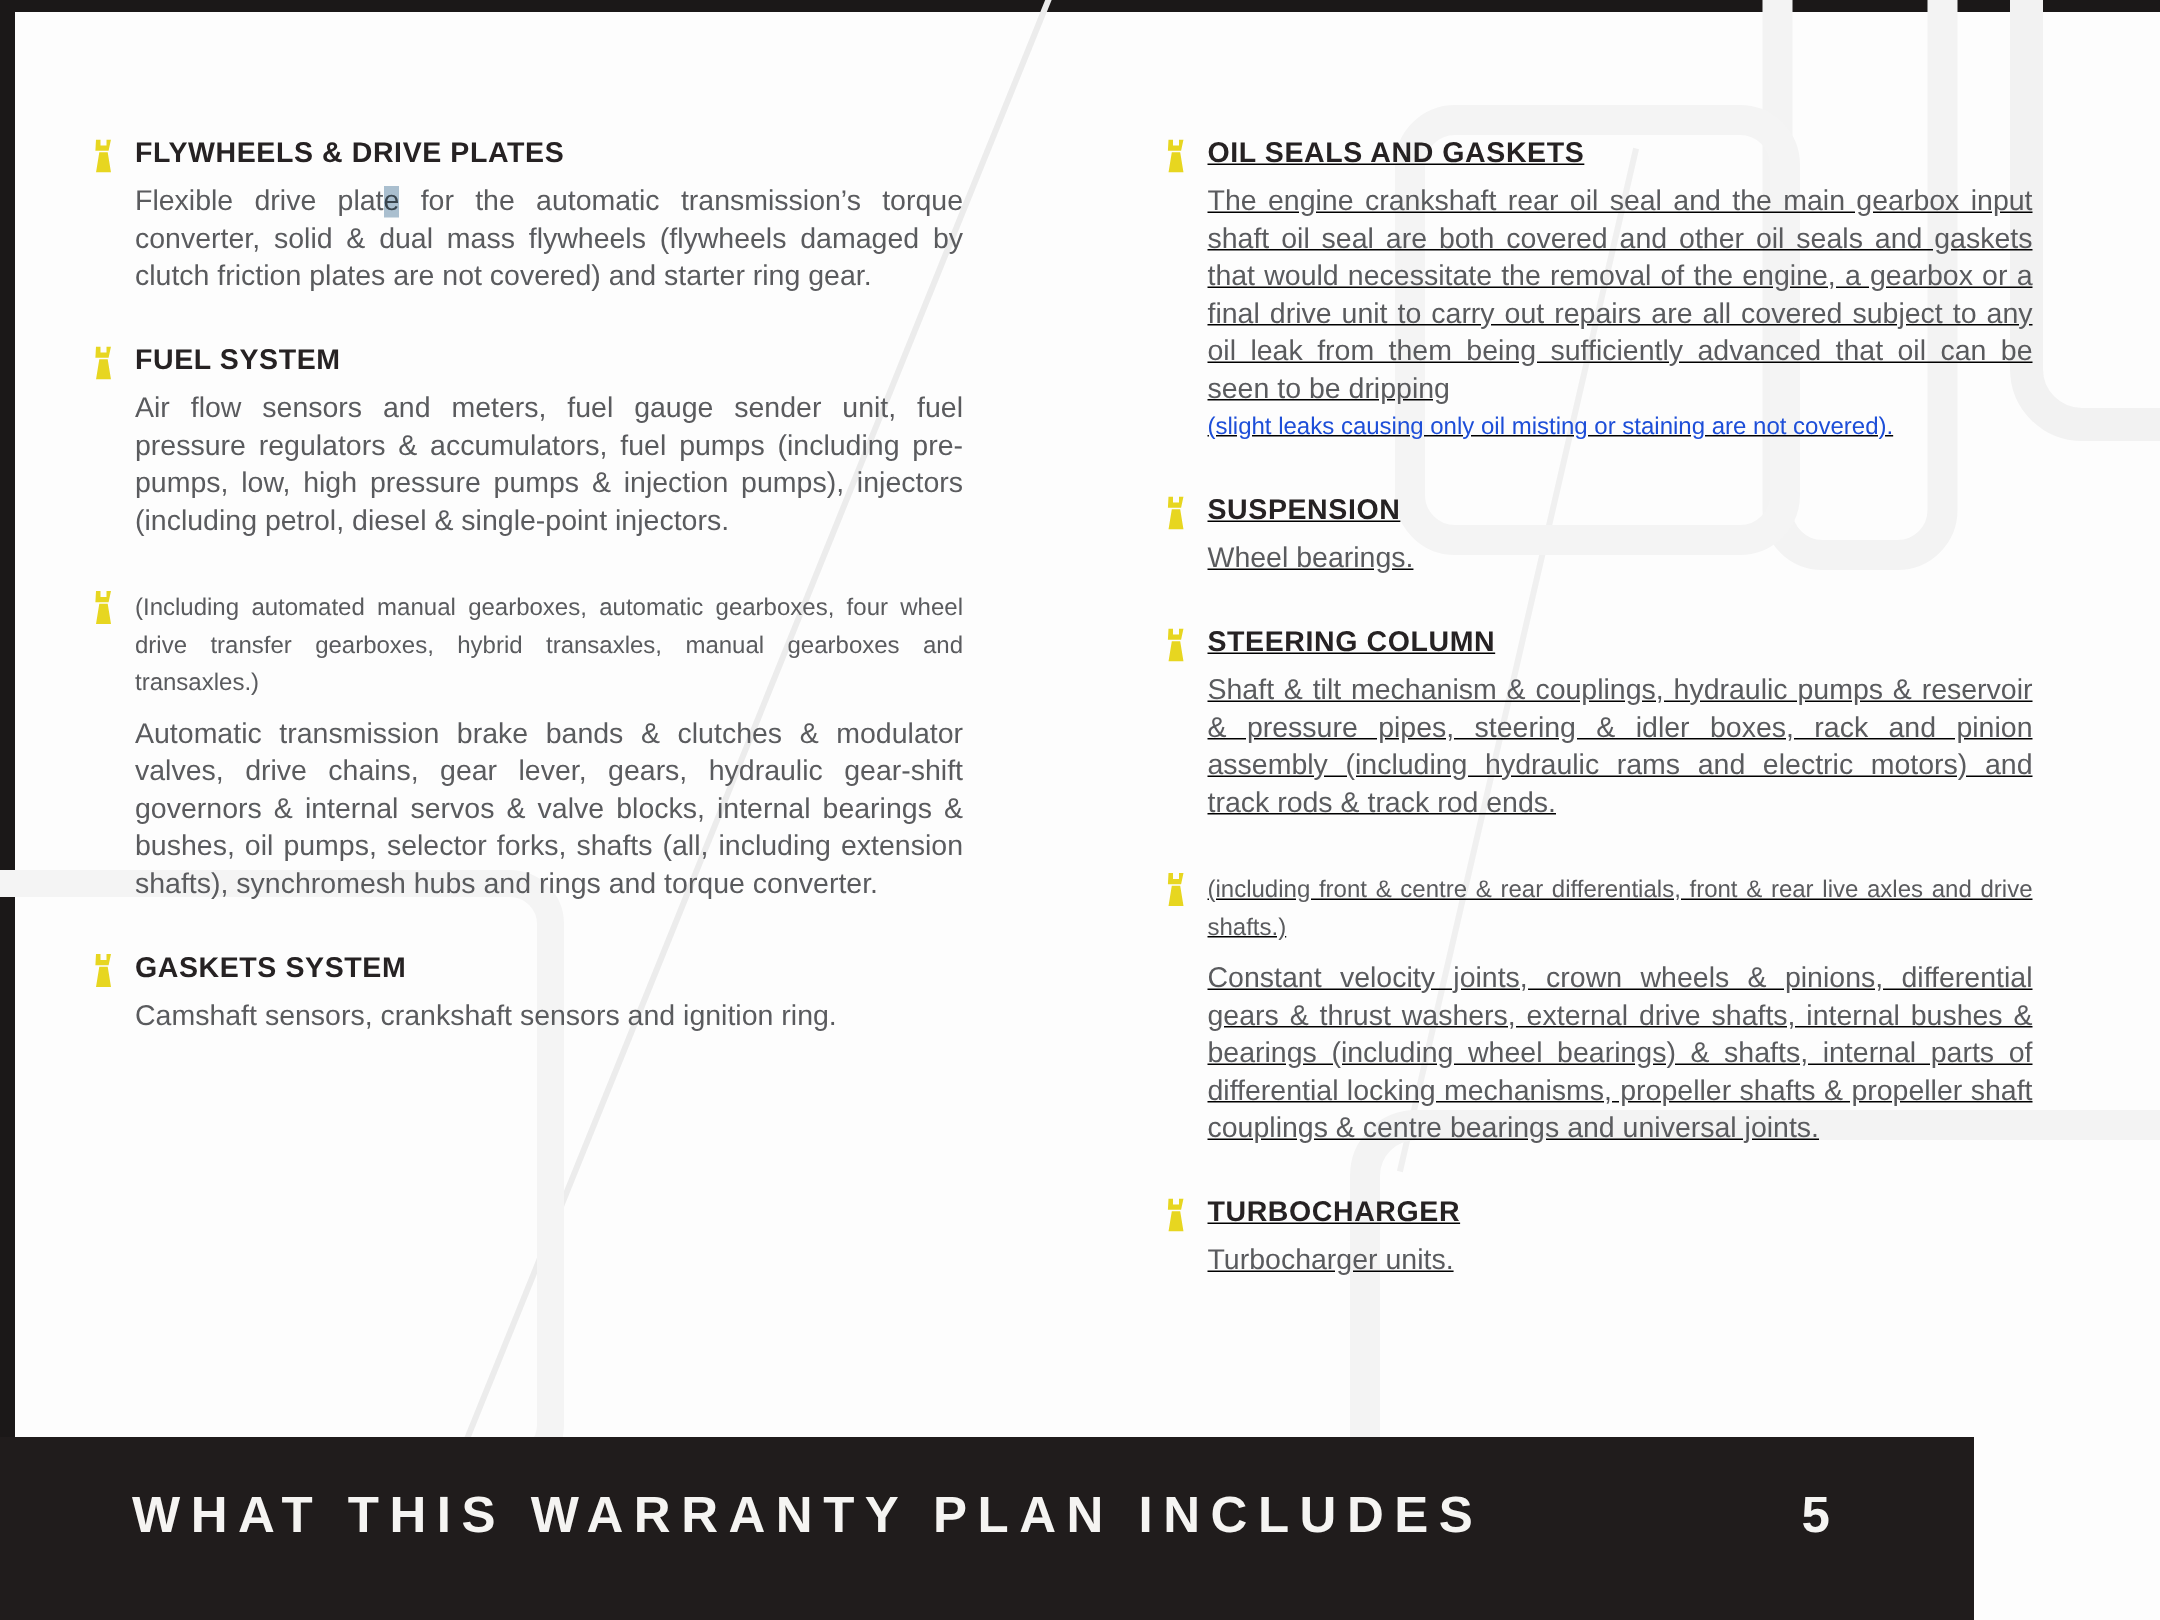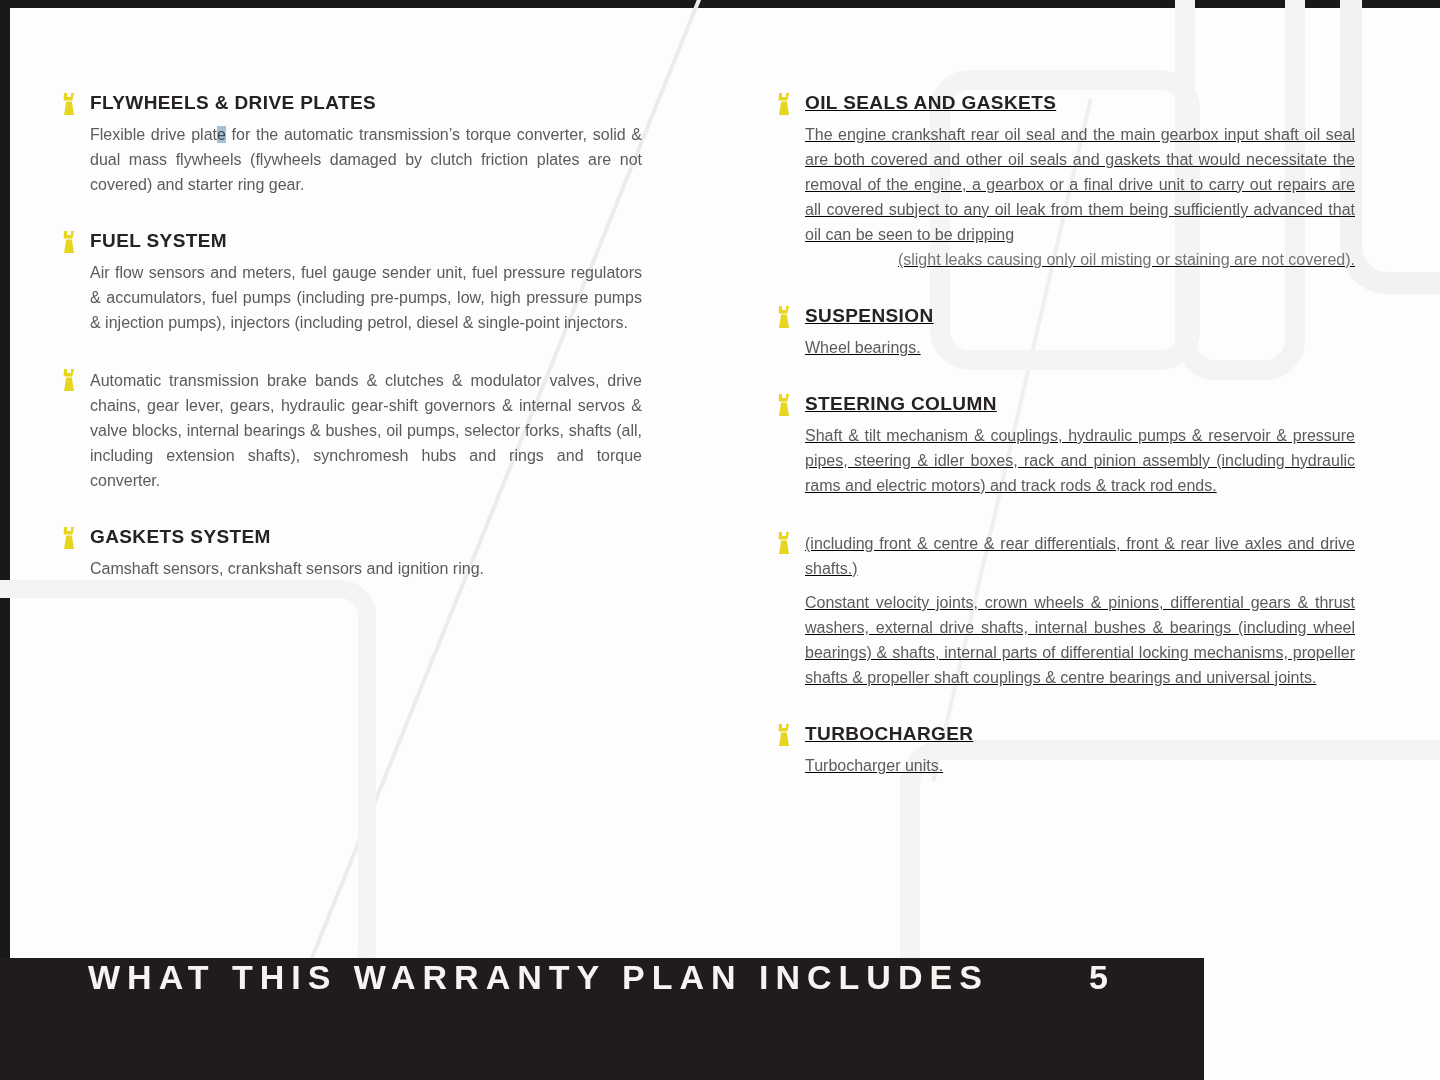--- a/index.html
+++ b/index.html
@@ -29,36 +29,36 @@
 
   .section{display:flex;margin-bottom:33px;}
   .bullet{flex:0 0 28px;padding-top:1px;}
   .stext{flex:1;}
   h3{
     margin:0 0 9px 0;
     font-size:19px;line-height:21px;font-weight:bold;color:#262223;
     letter-spacing:0.4px;
   }
   .body{
-    margin:0;font-size:16px;line-height:25px;color:#5a5b5e;
+    margin:0;font-size:19px;line-height:25px;color:#5a5b5e;
     text-align:justify;
   }
   .note{
     margin:0 0 9px 0;font-size:16px;line-height:25px;color:#5a5b5e;
     text-align:justify;
   }
   .note-after{
-    margin:0;font-size:16px;line-height:25px;color:#737373;text-align:right;
+    margin:0;font-size:16px;line-height:25px;color:#1d4ed8;text-align:left;
   }
   .sel{background:#aabfcf;color:#39454e;}
 
   
   .footer{
-    position:absolute;left:0;top:958px;width:1204px;height:122px;
-    background:#201c1c;display:flex;align-items:flex-start;
+    position:absolute;left:0;top:958px;width:1316px;height:122px;
+    background:#201c1c;display:flex;align-items:center;
     box-sizing:border-box;padding:0 95px 18px 88px;
   }
   .footer-title{
     color:#f5f4f2;font-size:34px;font-weight:bold;letter-spacing:7px;
     flex:1;white-space:nowrap;
   }
   .footer-page{
     color:#f5f4f2;font-size:34px;font-weight:bold;letter-spacing:1px;
   }
 </style>
@@ -102,20 +102,21 @@
     </div>
   </div>
 
   <div class="section">
     <div class="bullet">
       <svg width="14" height="22" viewBox="0 0 14 22">
         <path d="M2 0 h3 v4 h4 V0 h3 l-1.6 7.5 h-8.8 Z M4.2 8.5 h5.6 L12 22 H2 Z" fill="#e7d620"></path>
       </svg>
     </div>
     <div class="stext">
+      <p class="note">(Including automated manual gearboxes, automatic gearboxes, four wheel drive transfer gearboxes, hybrid transaxles, manual gearboxes and transaxles.)</p>
       <p class="body">Automatic transmission brake bands &amp; clutches &amp; modulator valves, drive chains, gear lever, gears, hydraulic gear-shift governors &amp; internal servos &amp; valve blocks, internal bearings &amp; bushes, oil pumps, selector forks, shafts (all, including extension shafts), synchromesh hubs and rings and torque converter.</p>
     </div>
   </div>
 
   <div class="section">
     <div class="bullet">
       <svg width="14" height="22" viewBox="0 0 14 22">
         <path d="M2 0 h3 v4 h4 V0 h3 l-1.6 7.5 h-8.8 Z M4.2 8.5 h5.6 L12 22 H2 Z" fill="#e7d620"></path>
       </svg>
     </div>

